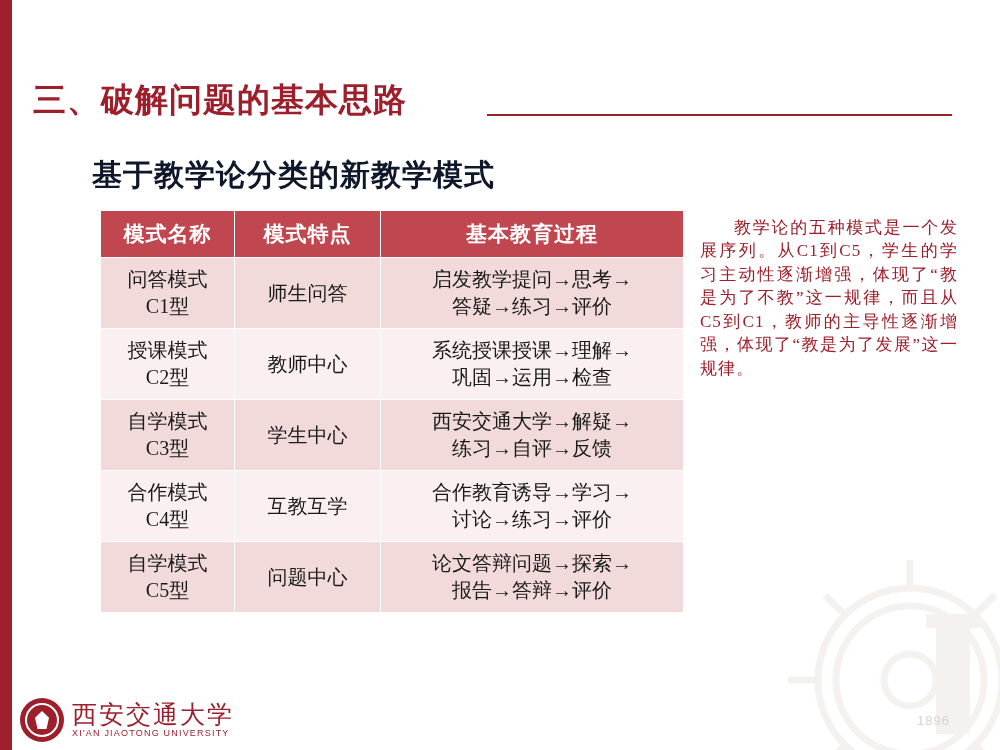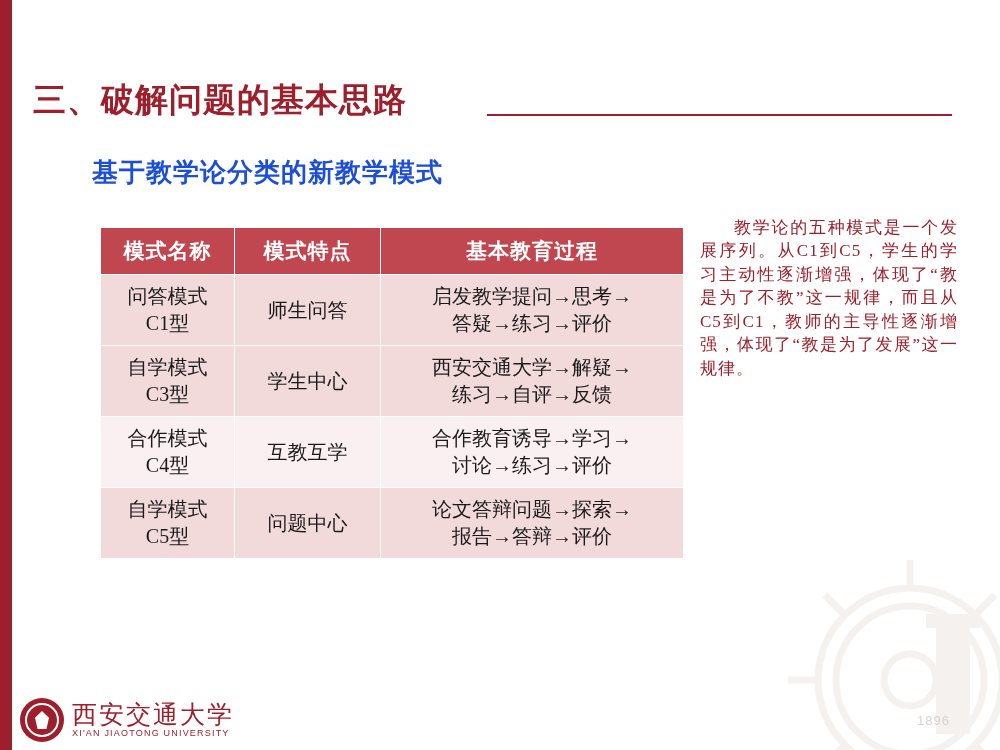--- a/index.html
+++ b/index.html
@@ -62,32 +62,32 @@
     width: 465px;
     height: 0;
     border-top: 2px solid #9c1f2b;
   }
 
   
   .subtitle {
     position: absolute;
     left: 92px;
     top: 155px;
-    font-size: 26px;
+    font-size: 30px;
     font-weight: bold;
-    color: #1d4ed8;
+    color: #0f172a;
     letter-spacing: 1px;
     white-space: nowrap;
   }
 
   
   .mode-table {
     position: absolute;
     left: 100px;
-    top: 227px;
+    top: 210px;
     width: 583px;
     border-collapse: collapse;
     table-layout: fixed;
     background: #fff;
   }
   .mode-table col.c1 { width: 134px; }
   .mode-table col.c2 { width: 146px; }
   .mode-table col.c3 { width: 303px; }
 
   .mode-table th {
@@ -242,20 +242,31 @@
       <td>
         <span class="cell-sub">问答模式</span>
         <span class="cell-sub">C1型</span>
       </td>
       <td>师生问答</td>
       <td>
         <span class="cell-sub">启发教学提问→思考→</span>
         <span class="cell-sub">答疑→练习→评价</span>
       </td>
     </tr>
+    <tr class="row-even">
+      <td>
+        <span class="cell-sub">授课模式</span>
+        <span class="cell-sub">C2型</span>
+      </td>
+      <td>教师中心</td>
+      <td>
+        <span class="cell-sub">系统授课授课→理解→</span>
+        <span class="cell-sub">巩固→运用→检查</span>
+      </td>
+    </tr>
     <tr class="row-odd">
       <td>
         <span class="cell-sub">自学模式</span>
         <span class="cell-sub">C3型</span>
       </td>
       <td>学生中心</td>
       <td>
         <span class="cell-sub">西安交通大学→解疑→</span>
         <span class="cell-sub">练习→自评→反馈</span>
       </td>

